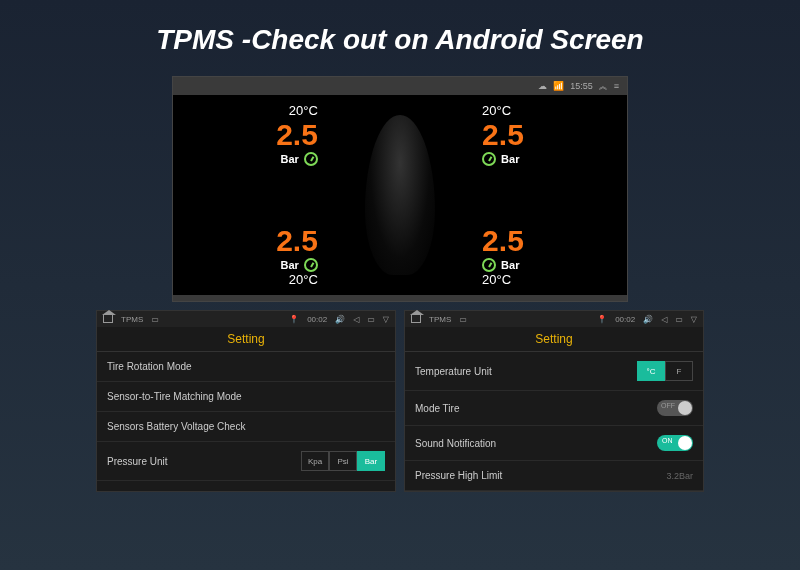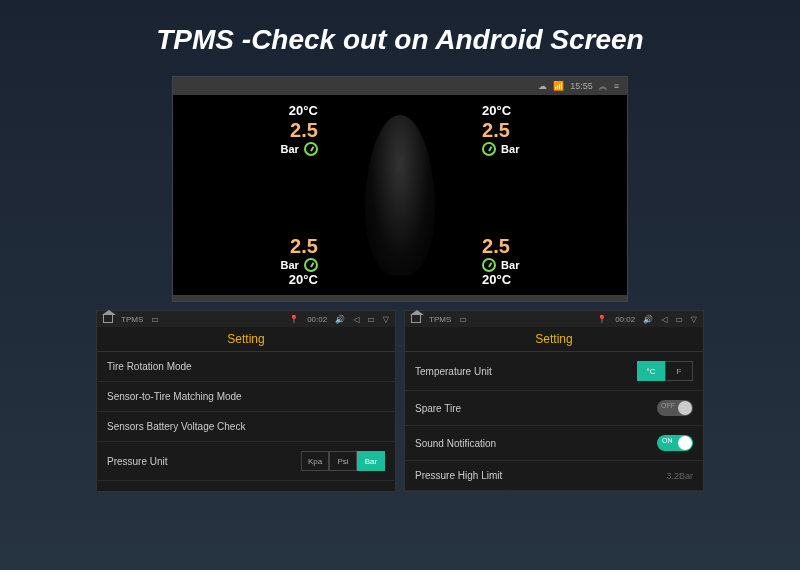--- a/index.html
+++ b/index.html
@@ -10,22 +10,22 @@
 
   .top-screen { width: 456px; margin: 14px auto 0; background: #000; border: 1px solid #444; }
   .android-bar { height: 18px; background: #3a3a3a; display: flex; justify-content: flex-end; align-items: center; padding: 0 8px; gap: 6px; color: #aaa; font-size: 9px; }
   .tpms-display { position: relative; height: 200px; display: flex; }
   .car-center { position: absolute; left: 50%; top: 50%; transform: translate(-50%, -50%); width: 70px; height: 160px;
     background: radial-gradient(ellipse at 50% 30%, #333 0%, #0a0a0a 60%, #000 100%);
     border-radius: 50% 50% 40% 40% / 60% 60% 40% 40%; }
   .tire-col { width: 35%; display: flex; flex-direction: column; justify-content: space-between; padding: 8px 14px; }
   .tire-col.left { margin-right: auto; text-align: right; align-items: flex-end; }
   .tire-col.right { margin-left: auto; text-align: left; align-items: flex-start; }
-  .tire-reading .temp { color: #fff; font-size: 13px; font-weight: bold; }
-  .tire-reading .press { color: #fdba74; font-size: 20px; font-weight: bold; line-height: 1; margin: 2px 0; }
+  .tire-reading .temp { color: #fff; font-size: 13px; font-weight: normal; }
+  .tire-reading .press { color: #f97316; font-size: 30px; font-weight: bold; line-height: 1; margin: 2px 0; }
   .tire-reading .unit-row { display: flex; align-items: center; gap: 5px; }
   .tire-col.left .unit-row { flex-direction: row-reverse; }
   .gauge-ico { width: 14px; height: 14px; border: 2px solid #7ed957; border-radius: 50%; position: relative; }
   .gauge-ico::after { content: ''; position: absolute; width: 2px; height: 5px; background: #7ed957; top: 2px; left: 50%; transform: translateX(-50%) rotate(30deg); transform-origin: bottom; }
   .unit-txt { color: #fff; font-size: 11px; font-weight: bold; }
   .top-bottom-bar { height: 6px; background: #3a3a3a; }
 
   .bottom-panels { display: flex; gap: 8px; padding: 8px 96px 16px; }
   .panel { flex: 1; background: #1a1a1a; border: 1px solid #333; font-size: 10px; }
   .panel-statusbar { height: 16px; background: #222; display: flex; align-items: center; padding: 0 6px; gap: 8px; color: #999; font-size: 8px; }
@@ -152,21 +152,21 @@
     </div>
     <div class="panel-title">Setting</div>
     <div class="setting-row">
       <span>Temperature Unit</span>
       <div class="seg-group">
         <div class="seg active">°C</div>
         <div class="seg">F</div>
       </div>
     </div>
     <div class="setting-row">
-      <span>Spare Tire</span>
+      <span>Mode Tire</span>
       <div class="toggle off">
           <div class="knob"></div>
         </div>
     </div>
     <div class="setting-row">
       <span>Sound Notification</span>
       <div class="toggle on">
           <div class="knob"></div>
         </div>
     </div>

